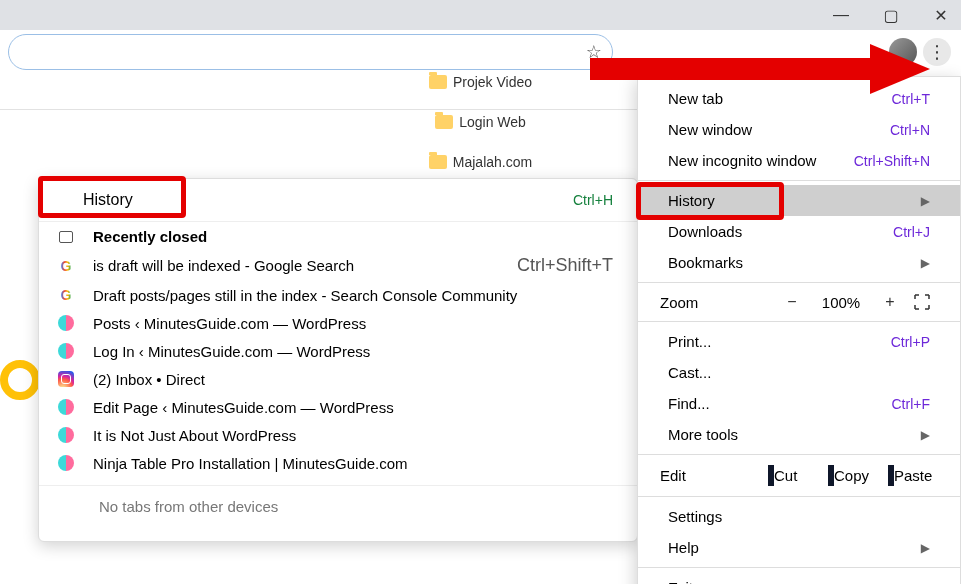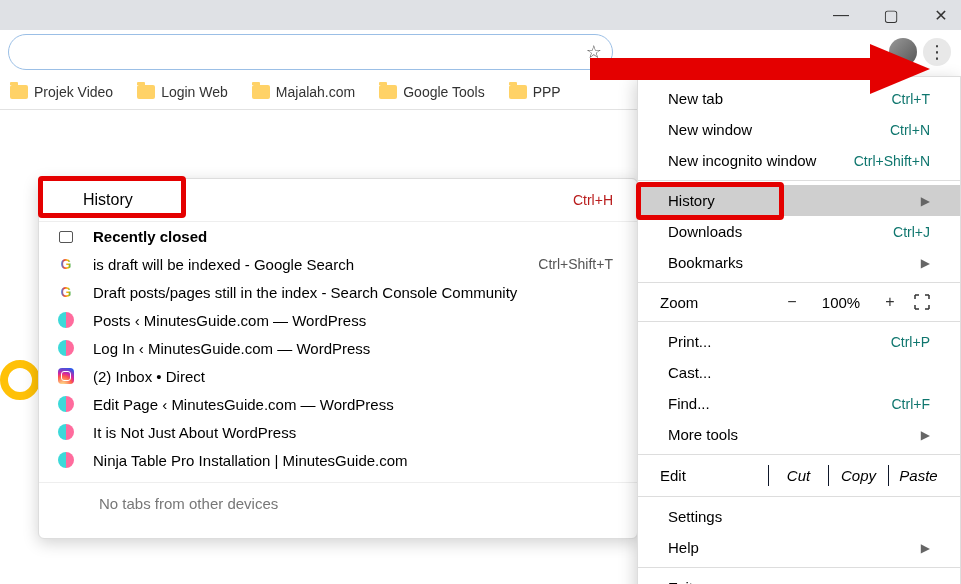--- a/index.html
+++ b/index.html
@@ -7,63 +7,63 @@
     
     .titlebar { height: 30px; background: #dfe1e5; display: flex; justify-content: flex-end; align-items: center; padding-right: 6px; gap: 22px; }
     .titlebar span { font-size: 16px; color: #333; cursor: default; width: 28px; text-align: center; }
     
     .toolbar { height: 44px; background: #fff; display: flex; align-items: center; padding: 4px 8px; position: relative; }
     .omnibox { flex: 1; height: 36px; border: 1px solid #9bbfe6; border-radius: 18px; background: #fff; margin-right: 340px; position: relative; }
     .star-icon { position: absolute; right: 10px; top: 6px; font-size: 18px; color: #555; }
     .avatar { width: 28px; height: 28px; border-radius: 50%; background: linear-gradient(135deg,#999,#555); position: absolute; right: 44px; top: 8px; }
     .dots-btn { position: absolute; right: 10px; top: 8px; width: 28px; height: 28px; border-radius: 50%; background: #e8e8e8; display: flex; align-items: center; justify-content: center; font-size: 18px; color: #333; line-height: 1; }
     
-    .bookmarks { height: 36px; background: #fff; display: flex; align-items: center; padding: 0 10px; gap: 24px; border-bottom: 1px solid #e2e2e2; }
+    .bookmarks { height: 36px; background: #fff; display: flex; align-items: center; padding: 0 10px; gap: 24px; border-bottom: 1px solid #e2e2e2; flex-direction: column; }
     .bm-item { display: flex; align-items: center; gap: 6px; font-size: 14px; color: #333; }
     .folder-icon { width: 18px; height: 14px; background: #ffd267; border-radius: 2px; display: inline-block; position: relative; }
     .folder-icon::before { content: ""; position: absolute; top: -3px; left: 0; width: 8px; height: 3px; background: #ffd267; border-radius: 1px 1px 0 0; }
     
     .red-arrow { position: absolute; left: 590px; top: 44px; z-index: 50; pointer-events: none; }
     
     .chevron { position: absolute; right: 4px; top: 100px; font-size: 14px; color: #666; }
     
     
     .sub-menu { position: absolute; left: 38px; top: 178px; width: 600px; background: #fff; border: 1px solid #ddd; border-radius: 6px; box-shadow: 0 4px 16px rgba(0,0,0,0.18); padding-bottom: 14px; z-index: 5; }
     .sub-head { display: flex; justify-content: space-between; align-items: center; padding: 12px 24px 12px 44px; border-bottom: 1px solid #eee; }
     .sub-head-left { font-size: 16px; }
-    .sub-head-right { font-size: 14px; color: #b91c1c; }
+    .sub-head-right { font-size: 14px; color: #15803d; }
     .sub-row { display: flex; align-items: center; padding: 5px 24px 5px 18px; gap: 18px; font-size: 15px; }
     .sub-row .fav { width: 18px; height: 18px; flex-shrink: 0; display: flex; align-items: center; justify-content: center; }
     .sub-row .txt { flex: 1; white-space: nowrap; overflow: hidden; text-overflow: ellipsis; }
-    .sub-row .sc { font-size: 14px; color: #555; }
+    .sub-row .sc { font-size: 18px; color: #555; }
     .bold { font-weight: 600; }
     .muted { color: #777; padding: 12px 60px; font-size: 15px; border-top: 1px solid #eee; margin-top: 8px; }
     .tabs-icon { width: 14px; height: 12px; border: 1.5px solid #555; border-radius: 2px; position: relative; top: 1px; }
     .icon-g { font-weight: bold; font-size: 14px; }
     .icon-wp { width: 16px; height: 16px; border-radius: 50%; background: conic-gradient(#ff6b9d 0 50%, #3dd9d9 50% 100%); }
     .icon-ig { width: 16px; height: 16px; border-radius: 4px; background: radial-gradient(circle at 30% 110%, #fdf497 0%, #fd5949 45%, #d6249f 60%, #285AEB 90%); position: relative; }
     .icon-ig::after { content:""; position:absolute; inset:3px; border:1.5px solid #fff; border-radius:3px; }
     
     .red-box-hist { position: absolute; border: 5px solid #e40000; border-radius: 4px; z-index: 60; pointer-events: none; }
     
     
     .main-menu { position: absolute; right: 0; top: 76px; width: 324px; background: #fff; border: 1px solid #ddd; box-shadow: -2px 4px 16px rgba(0,0,0,0.18); z-index: 20; padding-top: 6px; }
     .menu-row { display: flex; justify-content: space-between; align-items: center; padding: 7px 30px; font-size: 15px; }
     .menu-row.hover { background: #cfcfcf; }
-    .menu-row .sc { color: #0f766e; font-size: 14px; }
+    .menu-row .sc { color: #6d28d9; font-size: 14px; }
     .menu-row .ar { color: #666; font-size: 12px; margin-left: auto; }
     .sep { height: 1px; background: #ddd; margin: 4px 0; }
     .zoom-row { display: flex; align-items: center; padding: 6px 30px 6px 22px; font-size: 15px; gap: 10px; }
     .zoom-row .lbl { flex: 1; }
     .zoom-btn { width: 28px; text-align: center; font-size: 16px; color: #333; }
     .zoom-val { width: 50px; text-align: center; }
     .fs-svg { width: 16px; height: 16px; }
     .edit-row { display: flex; padding: 6px 12px 6px 22px; font-size: 15px; align-items: center; }
     .edit-row .lbl { flex: 1; }
-    .edit-btn { width: 60px; text-align: center; border-left: 1px solid #0f172a; padding: 2px 0; font-style: italic; }
+    .edit-btn { width: 60px; text-align: left; border-left: 6px solid #0f172a; padding: 2px 0; }
     
     .yellow-ring { position: absolute; left: 0; top: 360px; width: 40px; height: 40px; border: 8px solid #ffc107; border-radius: 50%; z-index: 1; clip-path: inset(0 0 0 -20px); }
   </style>
 </head>
 <body>
 
 <div class="titlebar">
   <span>—</span>
   <span>▢</span>
   <span>✕</span>

